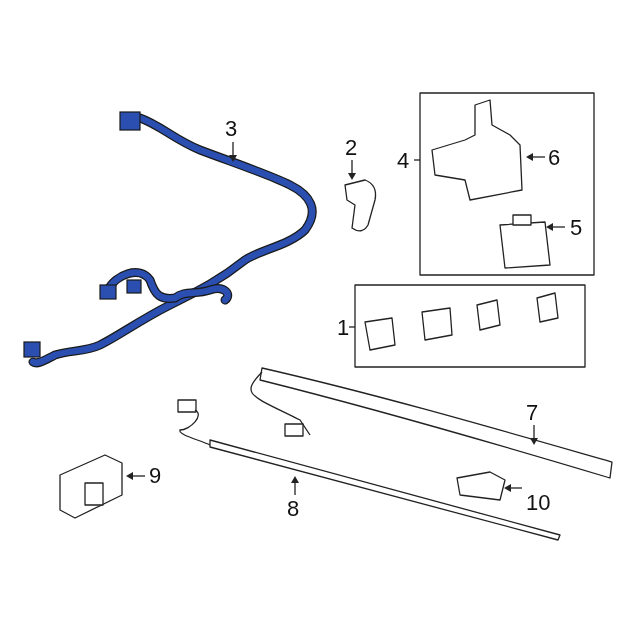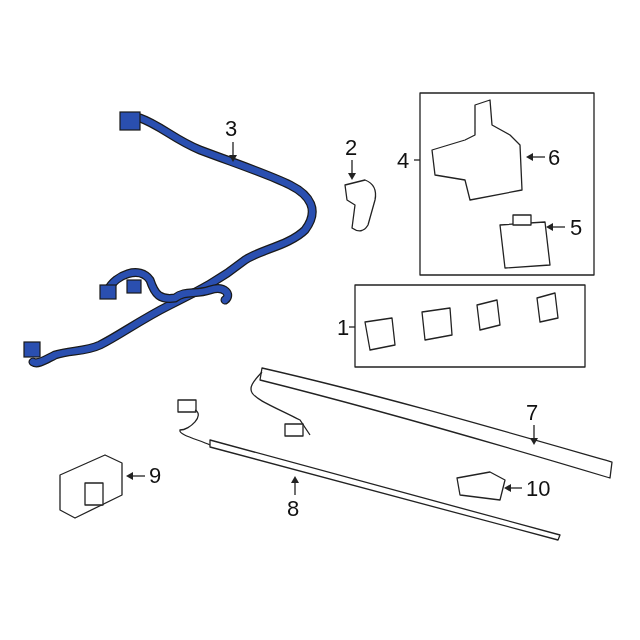--- a/index.html
+++ b/index.html
@@ -90,15 +90,15 @@
 </svg>
 
 <span class="callout" style="left:225px;top:118px">3</span>
 <span class="callout" style="left:345px;top:137px">2</span>
 <span class="callout" style="left:397px;top:150px">4</span>
 <span class="callout" style="left:548px;top:147px">6</span>
 <span class="callout" style="left:570px;top:217px">5</span>
 <span class="callout" style="left:337px;top:317px">1</span>
 <span class="callout" style="left:526px;top:402px">7</span>
 <span class="callout" style="left:149px;top:465px">9</span>
-<span class="callout" style="left:526px;top:478px">10</span>
+<span class="callout" style="left:526px;top:492px">10</span>
 <span class="callout" style="left:287px;top:498px">8</span>
 </div>
 
 </body></html>

